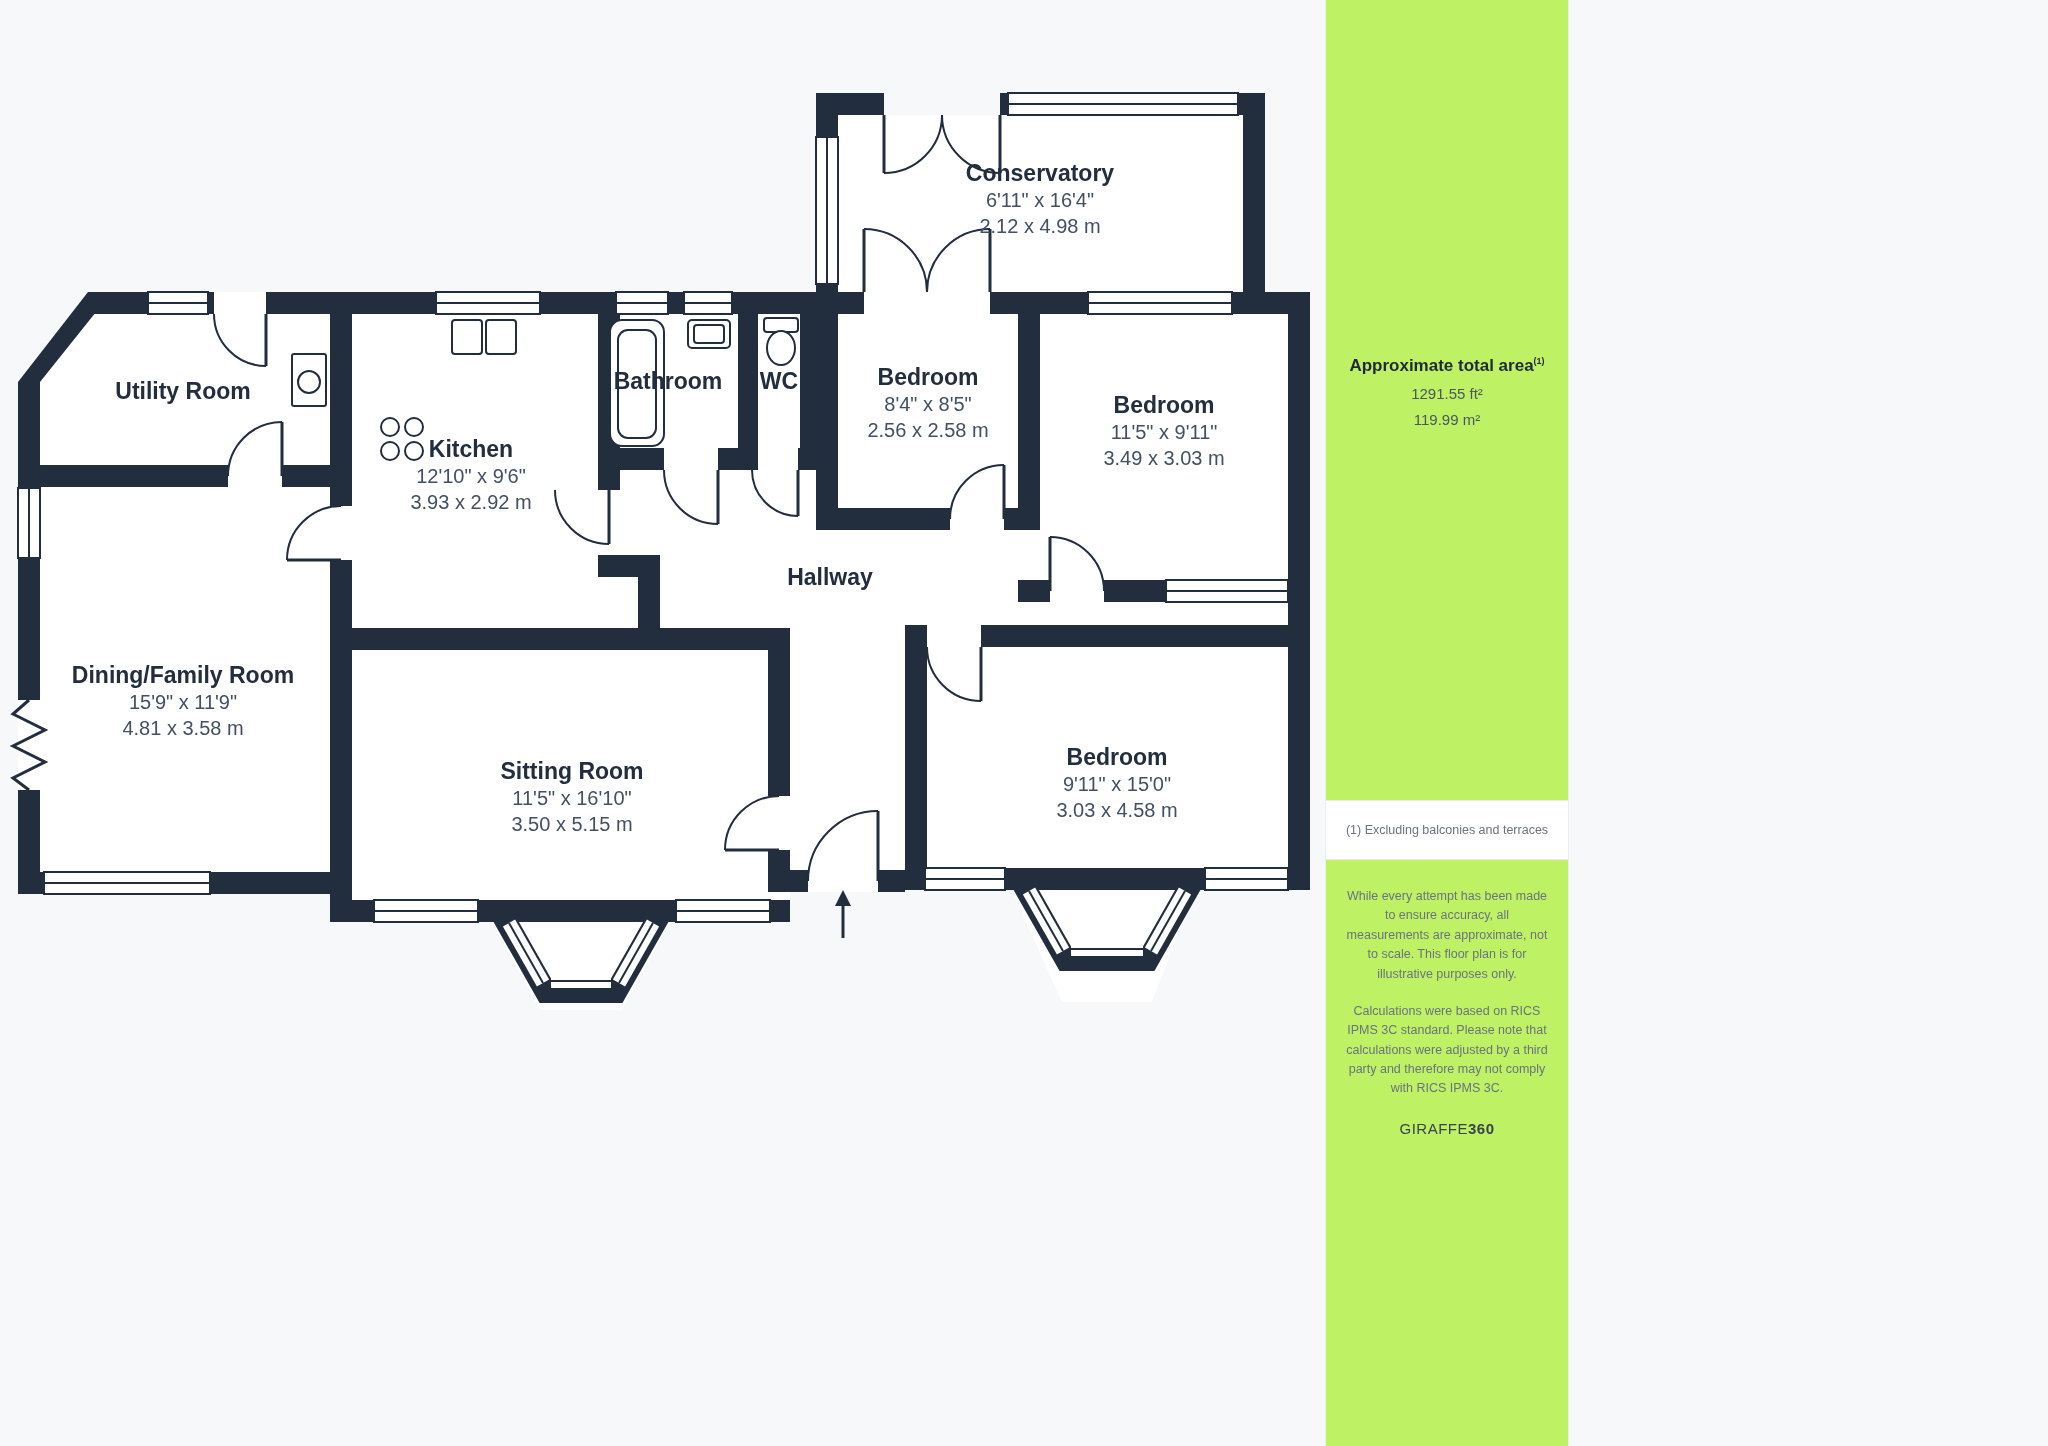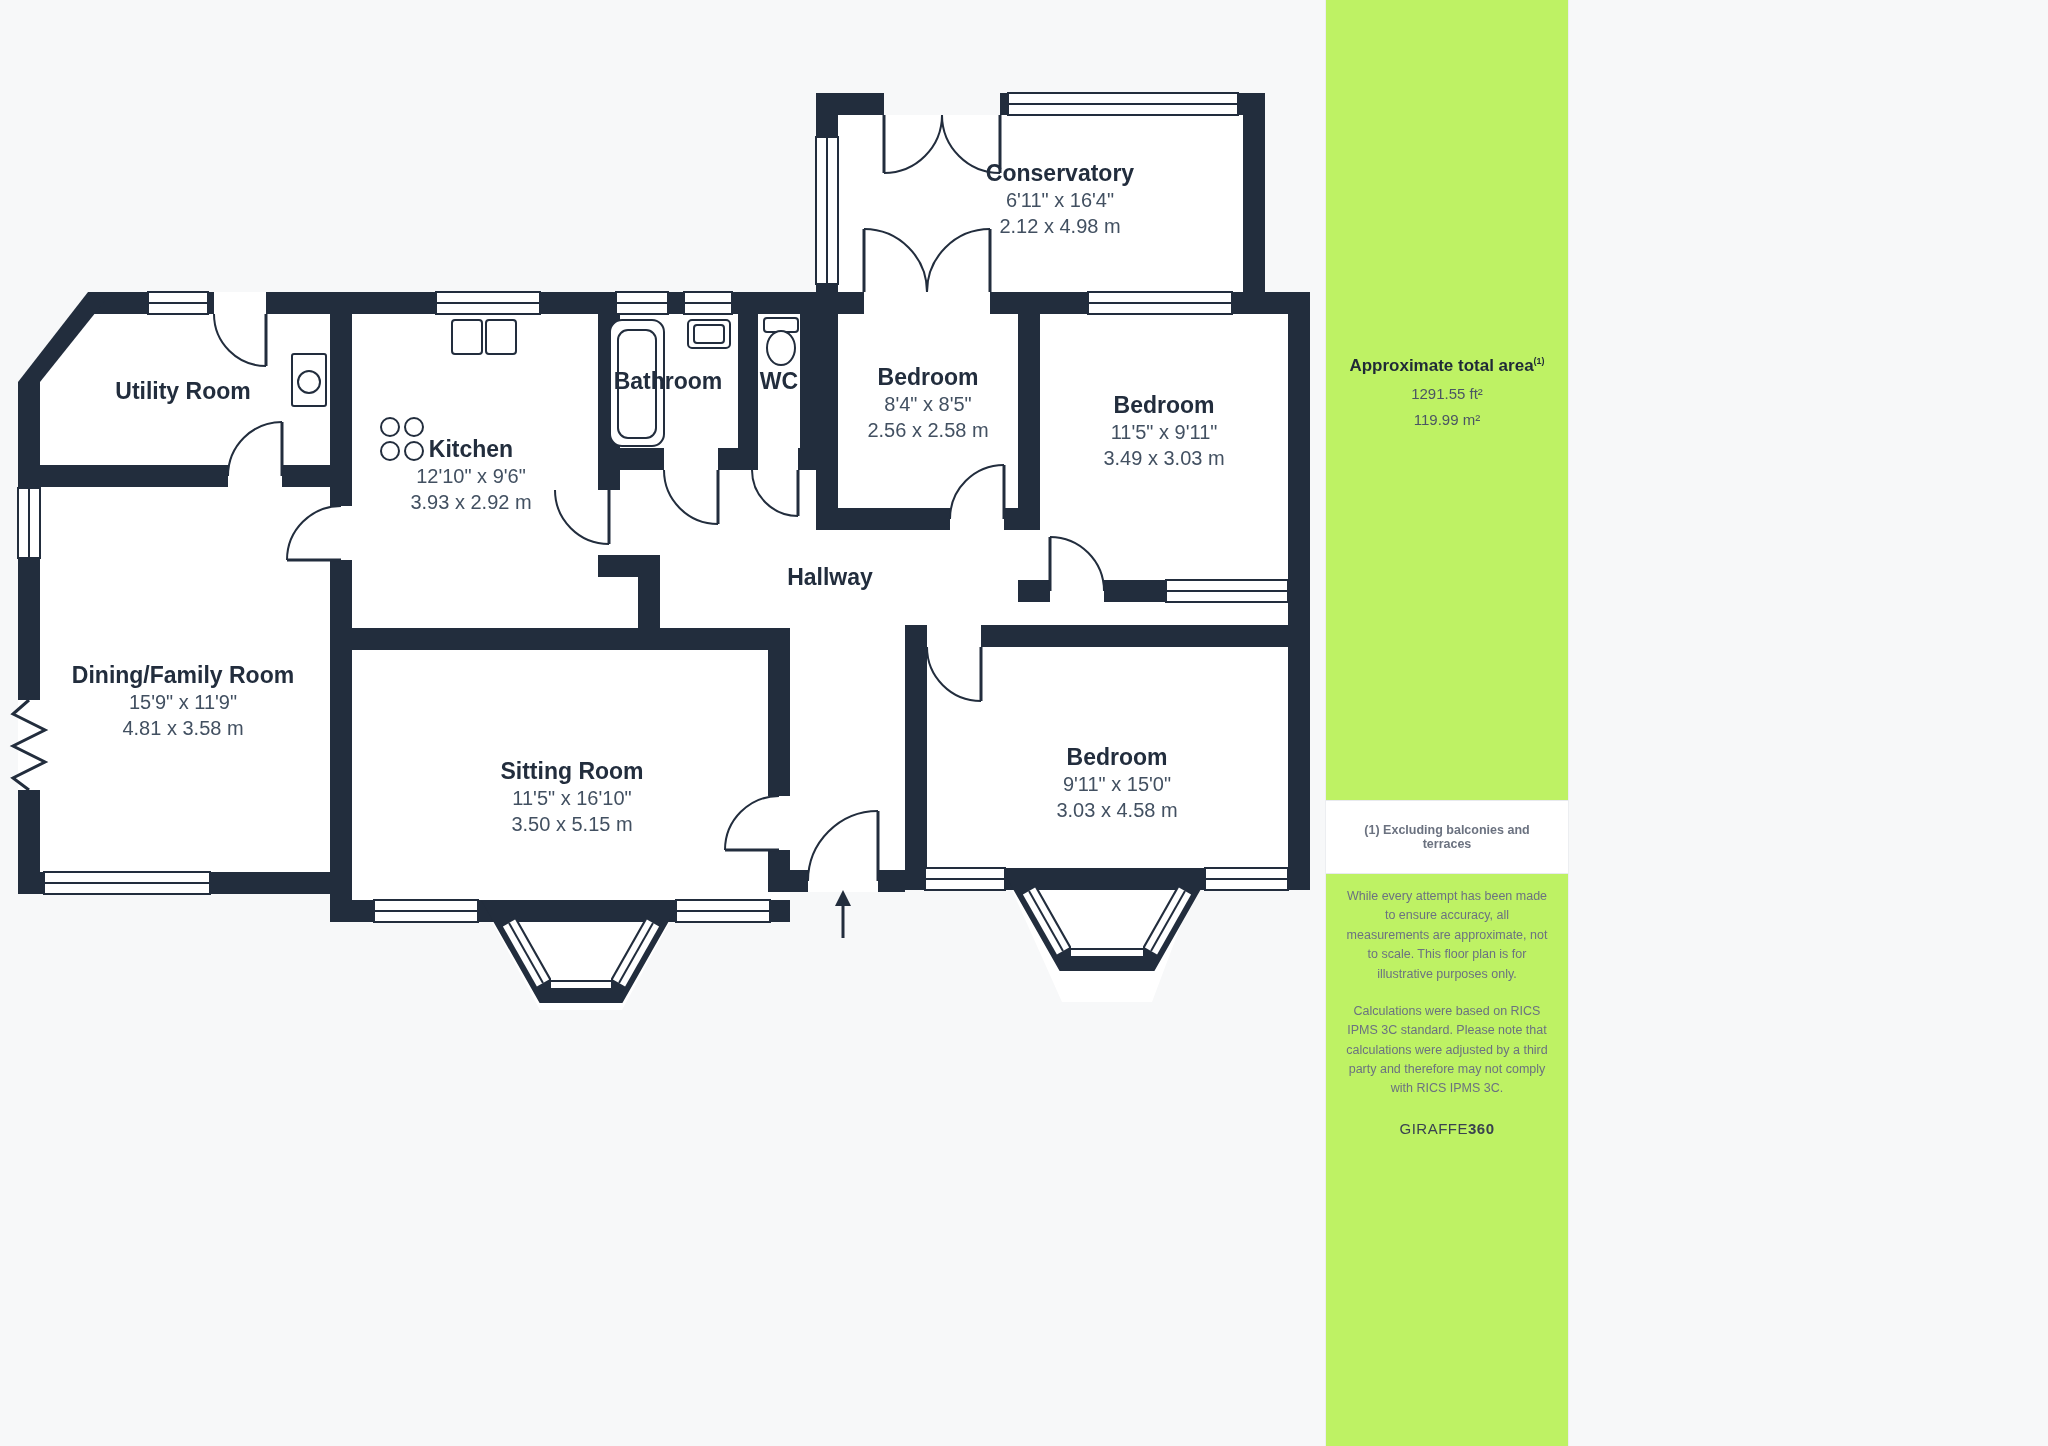--- a/index.html
+++ b/index.html
@@ -19,21 +19,21 @@
     box-sizing:border-box;
   }
   .area-block{position:absolute;top:356px;left:0;width:100%;text-align:center;}
   .area-title{font-size:17px;font-weight:700;color:#1f2937;}
   .area-title sup{font-size:9px;font-weight:700;}
   .area-val{font-size:15px;color:#4b5563;margin-top:9px;}
   .footnote-box{
     position:absolute;top:800px;left:0;width:100%;box-sizing:border-box;
     border-top:1px solid #e8eaee;border-bottom:1px solid #e8eaee;
     padding:22px 18px;text-align:center;
-    font-size:12.5px;color:#6b7280;background:#fff;font-weight:bold;
+    font-size:12.5px;color:#6b7280;background:#fff;
   }
   .disclaimer-box{
     position:absolute;top:863px;left:0;width:100%;box-sizing:border-box;
     padding:24px 20px 0 20px;text-align:center;
     font-size:12.5px;color:#6b7280;line-height:1.55;
   }
   .disclaimer-box p{margin:0 0 18px 0;}
   .brand{margin-top:8px;font-size:15px;color:#39424f;letter-spacing:0.5px;}
   .brand .b{font-weight:700;}
 </style>
@@ -306,21 +306,21 @@
         <circle cx="309" cy="382" r="11" fill="none"></circle>
       </g>
   </g>
 
   <g>
     <line x1="843" y1="938" x2="843" y2="902" stroke="#222d3d" stroke-width="3"></line>
     <polygon points="843,890 835,906 851,906" fill="#222d3d"></polygon>
   </g>
 </svg>
 
-<div class="room-label" style="left:940px;top:160px;width:240px;">
+<div class="room-label" style="left:920px;top:160px;width:240px;">
   <div class="room-name">Conservatory</div>
   <div class="room-dims">6'11" x 16'4"</div>
   <div class="room-dims">2.12 x 4.98 m</div>
 </div>
 <div class="room-label" style="left:83px;top:378px;width:200px;">
   <div class="room-name">Utility Room</div>
 </div>
 <div class="room-label" style="left:371px;top:436px;width:200px;">
   <div class="room-name">Kitchen</div>
   <div class="room-dims">12'10" x 9'6"</div>

